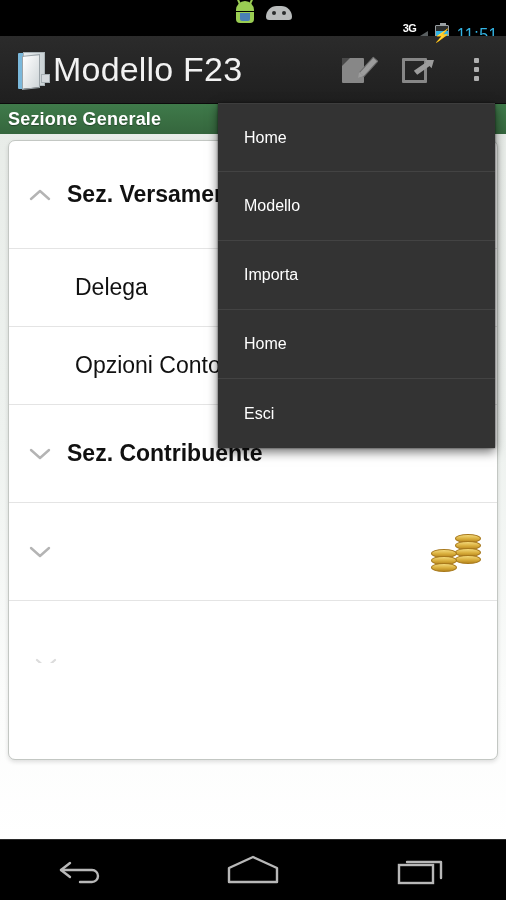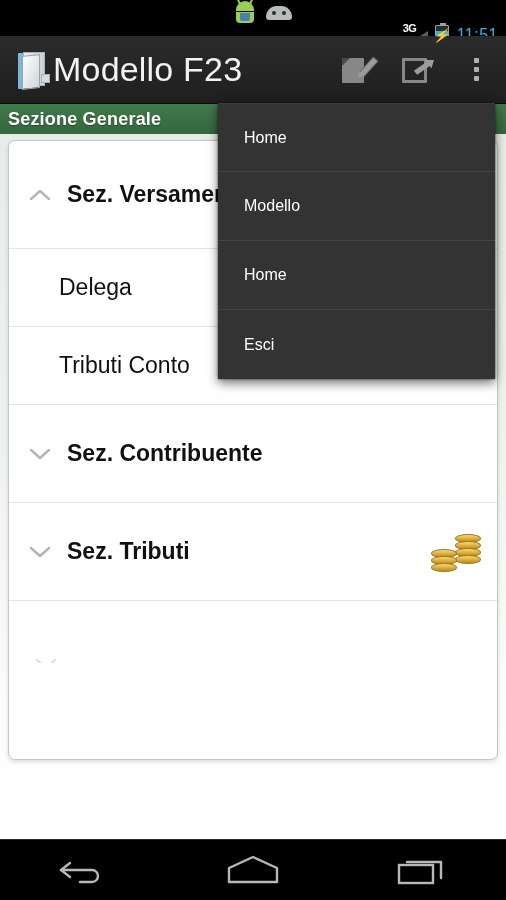--- a/index.html
+++ b/index.html
@@ -297,21 +297,21 @@
     color: #b4b4b4;
     font-size: 13px;
   }
   .chev svg { display: block; }
   .row-label {
     font-size: 23px;
     color: #111111;
     margin-left: 10px;
   }
   .row.group .row-label { font-weight: bold; }
-  .row.item .row-label { font-weight: normal; margin-left: 36px; }
+  .row.item .row-label { font-weight: normal; margin-left: 52px; }
   .row .trailing {
     margin-left: auto;
     display: flex;
     align-items: center;
   }
   .coins {
     position: relative;
     width: 52px; height: 44px;
   }
   .coin {
@@ -459,39 +459,38 @@
           </svg>
         </span>
         <span class="row-label">Sez. Versamento</span>
       </div>
 
       <div class="row item">
         <span class="row-label">Delega</span>
       </div>
 
       <div class="row item">
-        <span class="row-label">Tributi Conto</span>
+        <span class="row-label">Opzioni Conto</span>
       </div>
 
       <div class="row group">
         <span class="chev">
           <svg width="22" height="13" viewBox="0 0 22 13">
             <polyline points="2,3 11,11 20,3" fill="none" stroke="#b4b4b4" stroke-width="2.4" stroke-linecap="round" stroke-linejoin="round"></polyline>
           </svg>
         </span>
         <span class="row-label">Sez. Contribuente</span>
       </div>
 
       <div class="row group last">
         <span class="chev">
           <svg width="22" height="13" viewBox="0 0 22 13">
             <polyline points="2,3 11,11 20,3" fill="none" stroke="#b4b4b4" stroke-width="2.4" stroke-linecap="round" stroke-linejoin="round"></polyline>
           </svg>
         </span>
-        <span class="row-label">Sez. Tributi</span>
         <span class="trailing">
           <span class="coins">
             <i class="coin stackR" style="top:4px;"></i>
             <i class="coin stackR" style="top:11px;"></i>
             <i class="coin stackR" style="top:18px;"></i>
             <i class="coin stackR" style="top:25px;"></i>
             <i class="coin stackL" style="top:19px;"></i>
             <i class="coin stackL" style="top:26px;"></i>
             <i class="coin stackL" style="top:33px;"></i>
           </span>
@@ -510,20 +509,23 @@
   </div>
 
   <div id="overflow-menu">
     <div class="menu-item first">
       <span>Home</span>
     </div>
     <div class="menu-item">
       <span>Modello</span>
     </div>
     <div class="menu-item">
+      <span>Importa</span>
+    </div>
+    <div class="menu-item">
       <span>Home</span>
     </div>
     <div class="menu-item last">
       <span>Esci</span>
     </div>
   </div>
 
   <div id="nav-bar">
     <div class="nav-btn">
       <svg width="52" height="30" viewBox="0 0 52 30">

